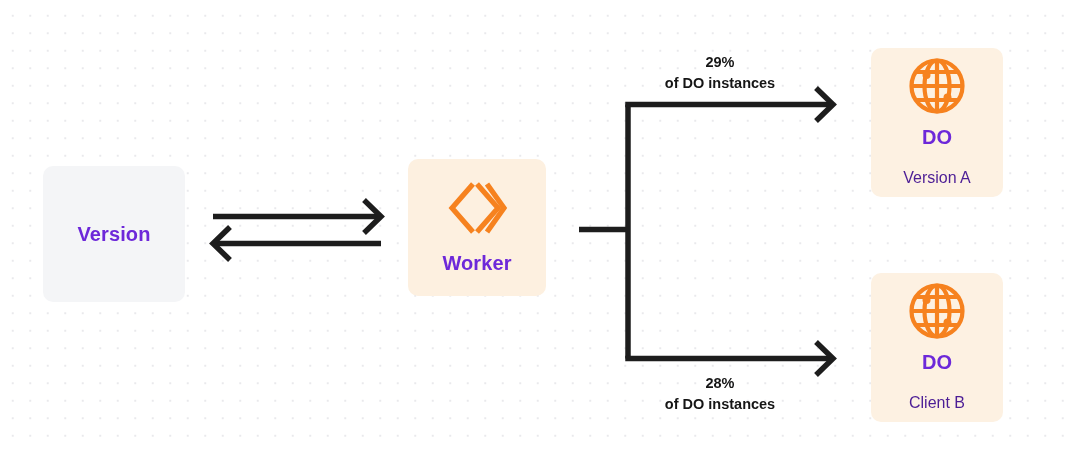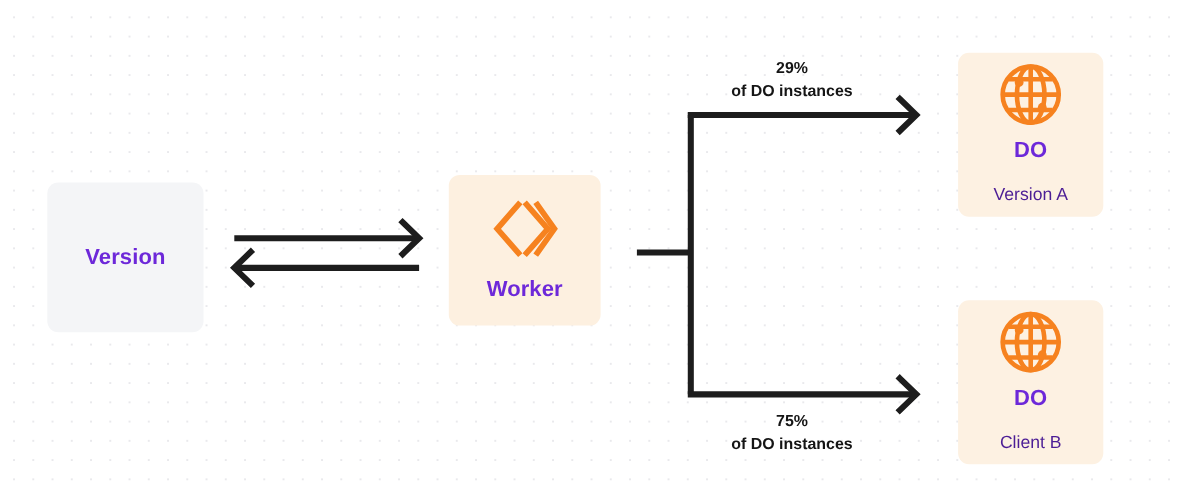--- a/index.html
+++ b/index.html
@@ -204,17 +204,17 @@
     <span class="node-title">DO</span>
     <span class="node-sub">Client B</span>
   </div>
 
   <div class="edge-label label-90">
     <div>29%</div>
     <div>of DO instances</div>
   </div>
 
   <div class="edge-label label-10">
-    <div>75%</div>
+    <div>28%</div>
     <div>of DO instances</div>
   </div>
 
 </div>
 
 </body></html>

